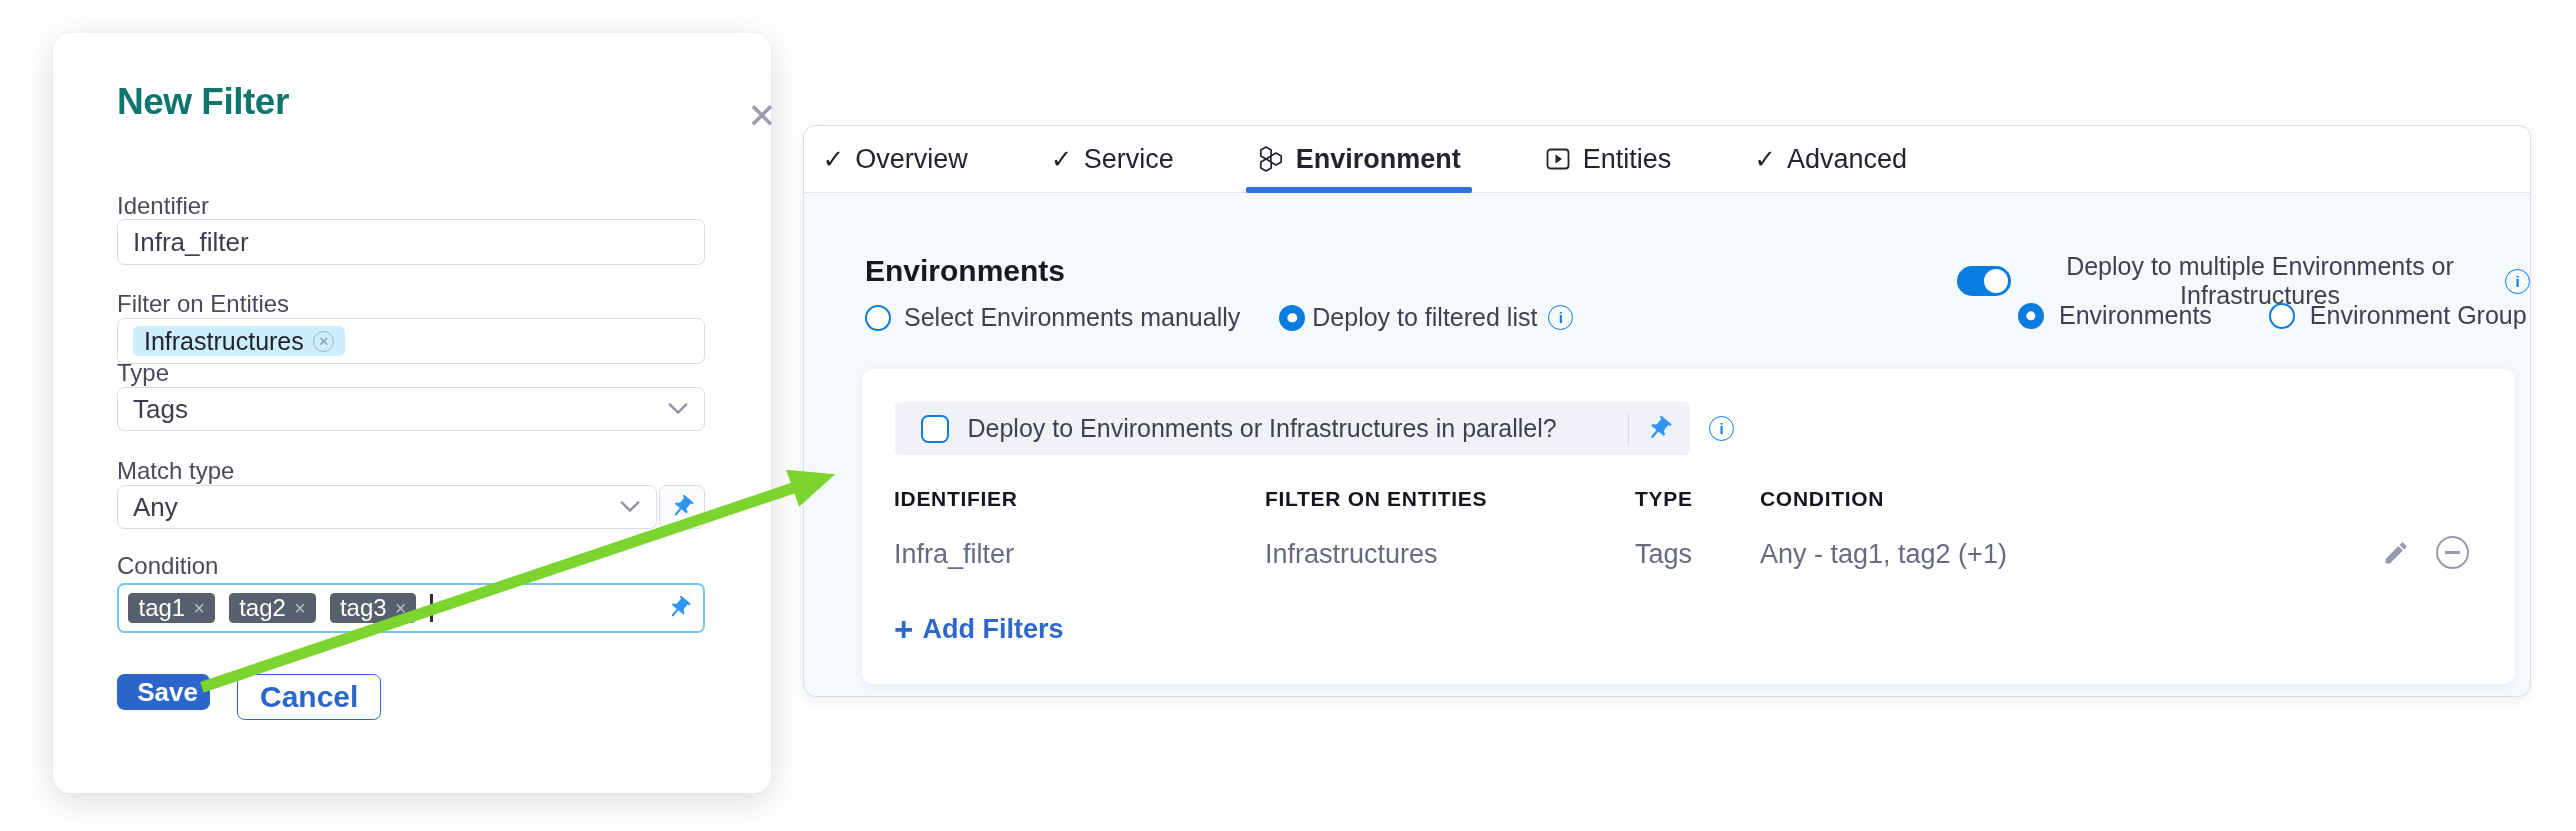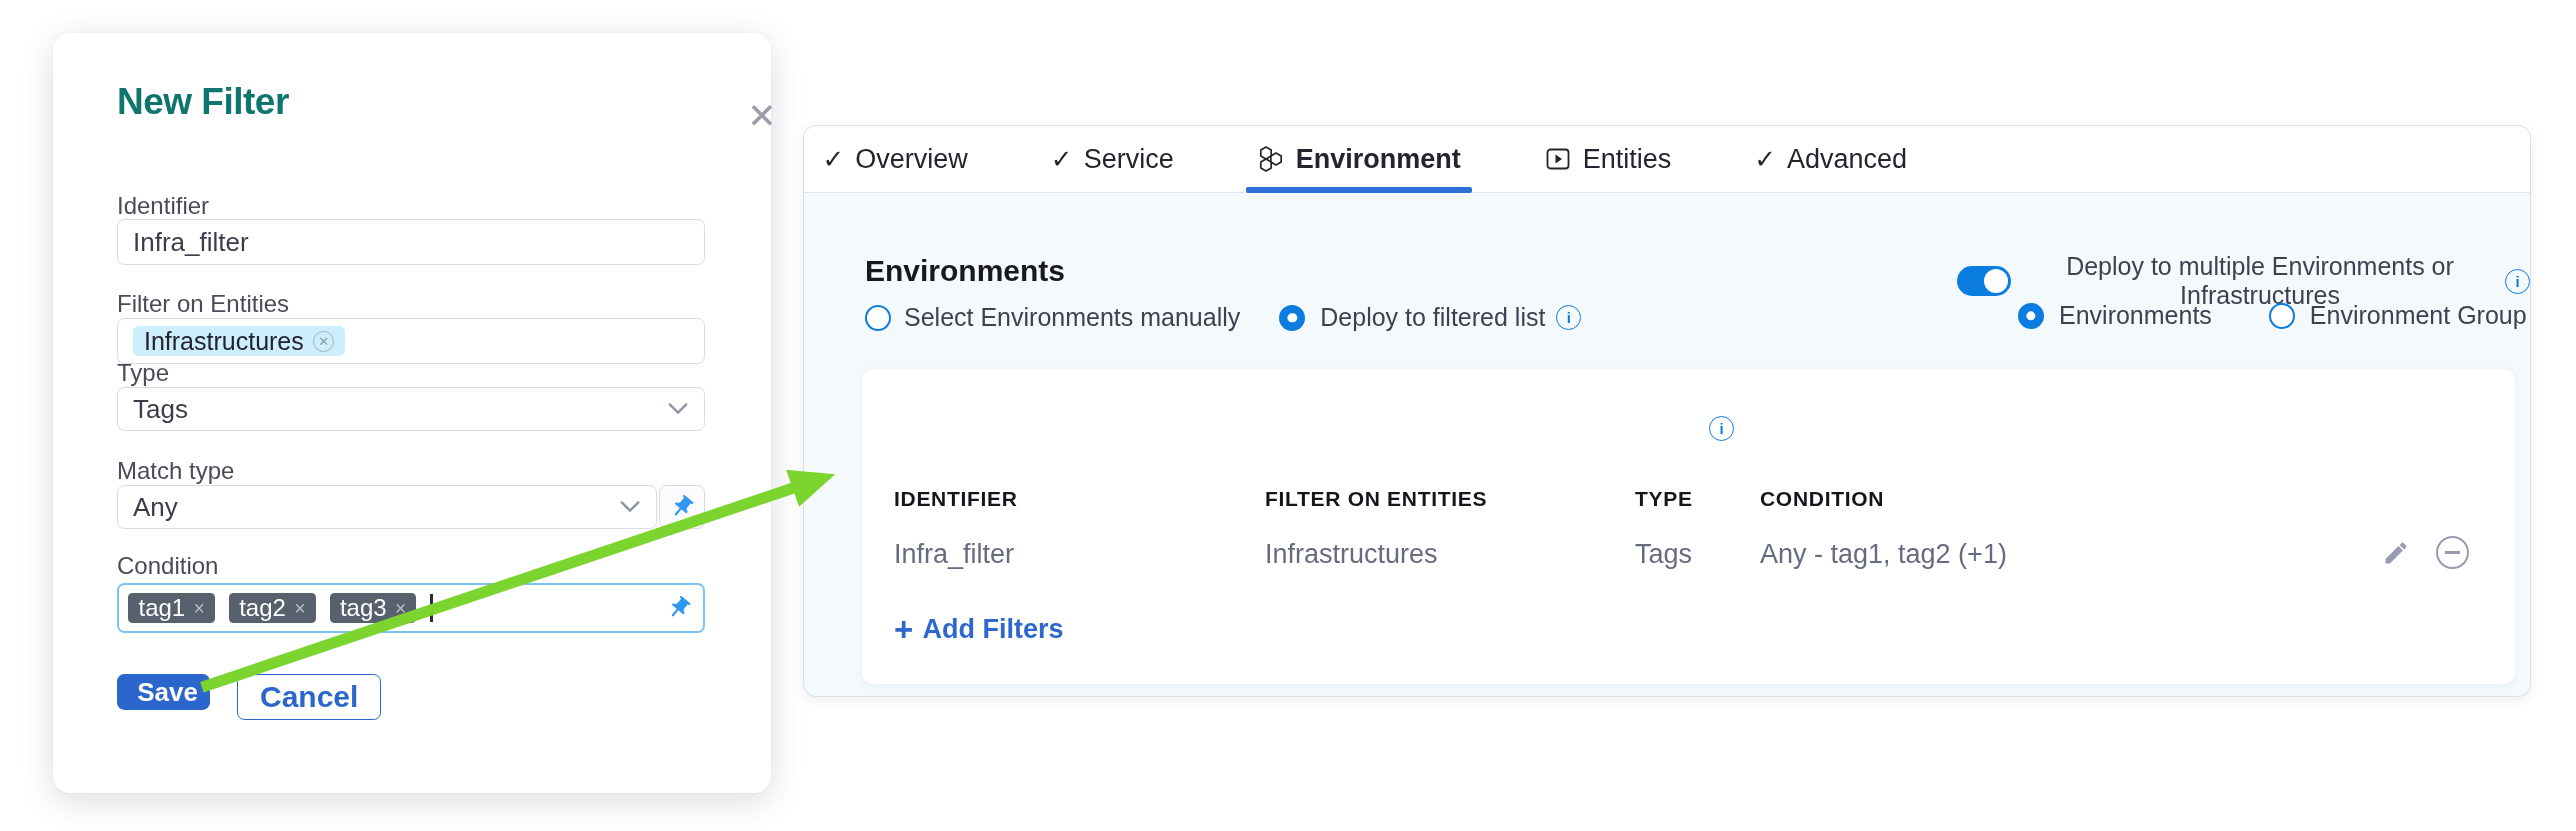--- a/index.html
+++ b/index.html
@@ -208,40 +208,50 @@
       </div>
     </div>
 
     <div class="panel-body">
       <div class="env-heading">Environments</div>
 
       <div class="row-abs" style="left:61px; top:110px; gap:0">
         <span class="radio"></span>
         <span class="rlabel" style="margin-left:13px">Select Environments manually</span>
         <span class="radio sel" style="margin-left:39px"></span>
-        <span class="rlabel" style="margin-left:15px">Deploy to filtered list</span>
+        <span class="rlabel" style="margin-left:7px">Deploy to filtered list</span>
         <span class="info-i" style="margin-left:11px">i</span>
       </div>
 
       <div class="row-abs" style="left:1153px; top:59px;text-align:center;">
         <span class="toggle">
             <span class="knob"></span>
           </span>
         <span class="rlabel" style="margin-left:15px">Deploy to multiple Environments or Infrastructures</span>
         <span class="info-i" style="margin-left:11px">i</span>
       </div>
 
       <div class="row-abs" style="left:1214px; top:108px;">
         <span class="radio sel"></span>
         <span class="rlabel" style="margin-left:15px">Environments</span>
         <span class="radio" style="margin-left:57px"></span>
         <span class="rlabel" style="margin-left:15px">Environment Group</span>
       </div>
 
       <div class="card">
+        <div class="par-bar">
+          <span class="checkbox"></span>
+          <span class="par-label">Deploy to Environments or Infrastructures in parallel?</span>
+          <span class="par-div"></span>
+          <span>
+            <svg width="28" height="28" viewBox="0 0 24 24" style="transform:rotate(40deg)">
+                <path fill="#2f97f2" d="M16 9V4h1c.55 0 1-.45 1-1s-.45-1-1-1H7c-.55 0-1 .45-1 1s.45 1 1 1h1v5c0 1.66-1.34 3-3 3v2h5.97v7l1 1 1-1v-7H19v-2c-1.66 0-3-1.34-3-3z"></path>
+              </svg>
+          </span>
+        </div>
         <span class="info-i" style="position:absolute;left:847px;top:47px">i</span>
 
         <div class="hdr-cell" style="left:32px">IDENTIFIER</div>
         <div class="hdr-cell" style="left:403px">FILTER ON ENTITIES</div>
         <div class="hdr-cell" style="left:773px">TYPE</div>
         <div class="hdr-cell" style="left:898px">CONDITION</div>
 
         <div>
           <div class="row-cell" style="left:32px">Infra_filter</div>
           <div class="row-cell" style="left:403px">Infrastructures</div>

